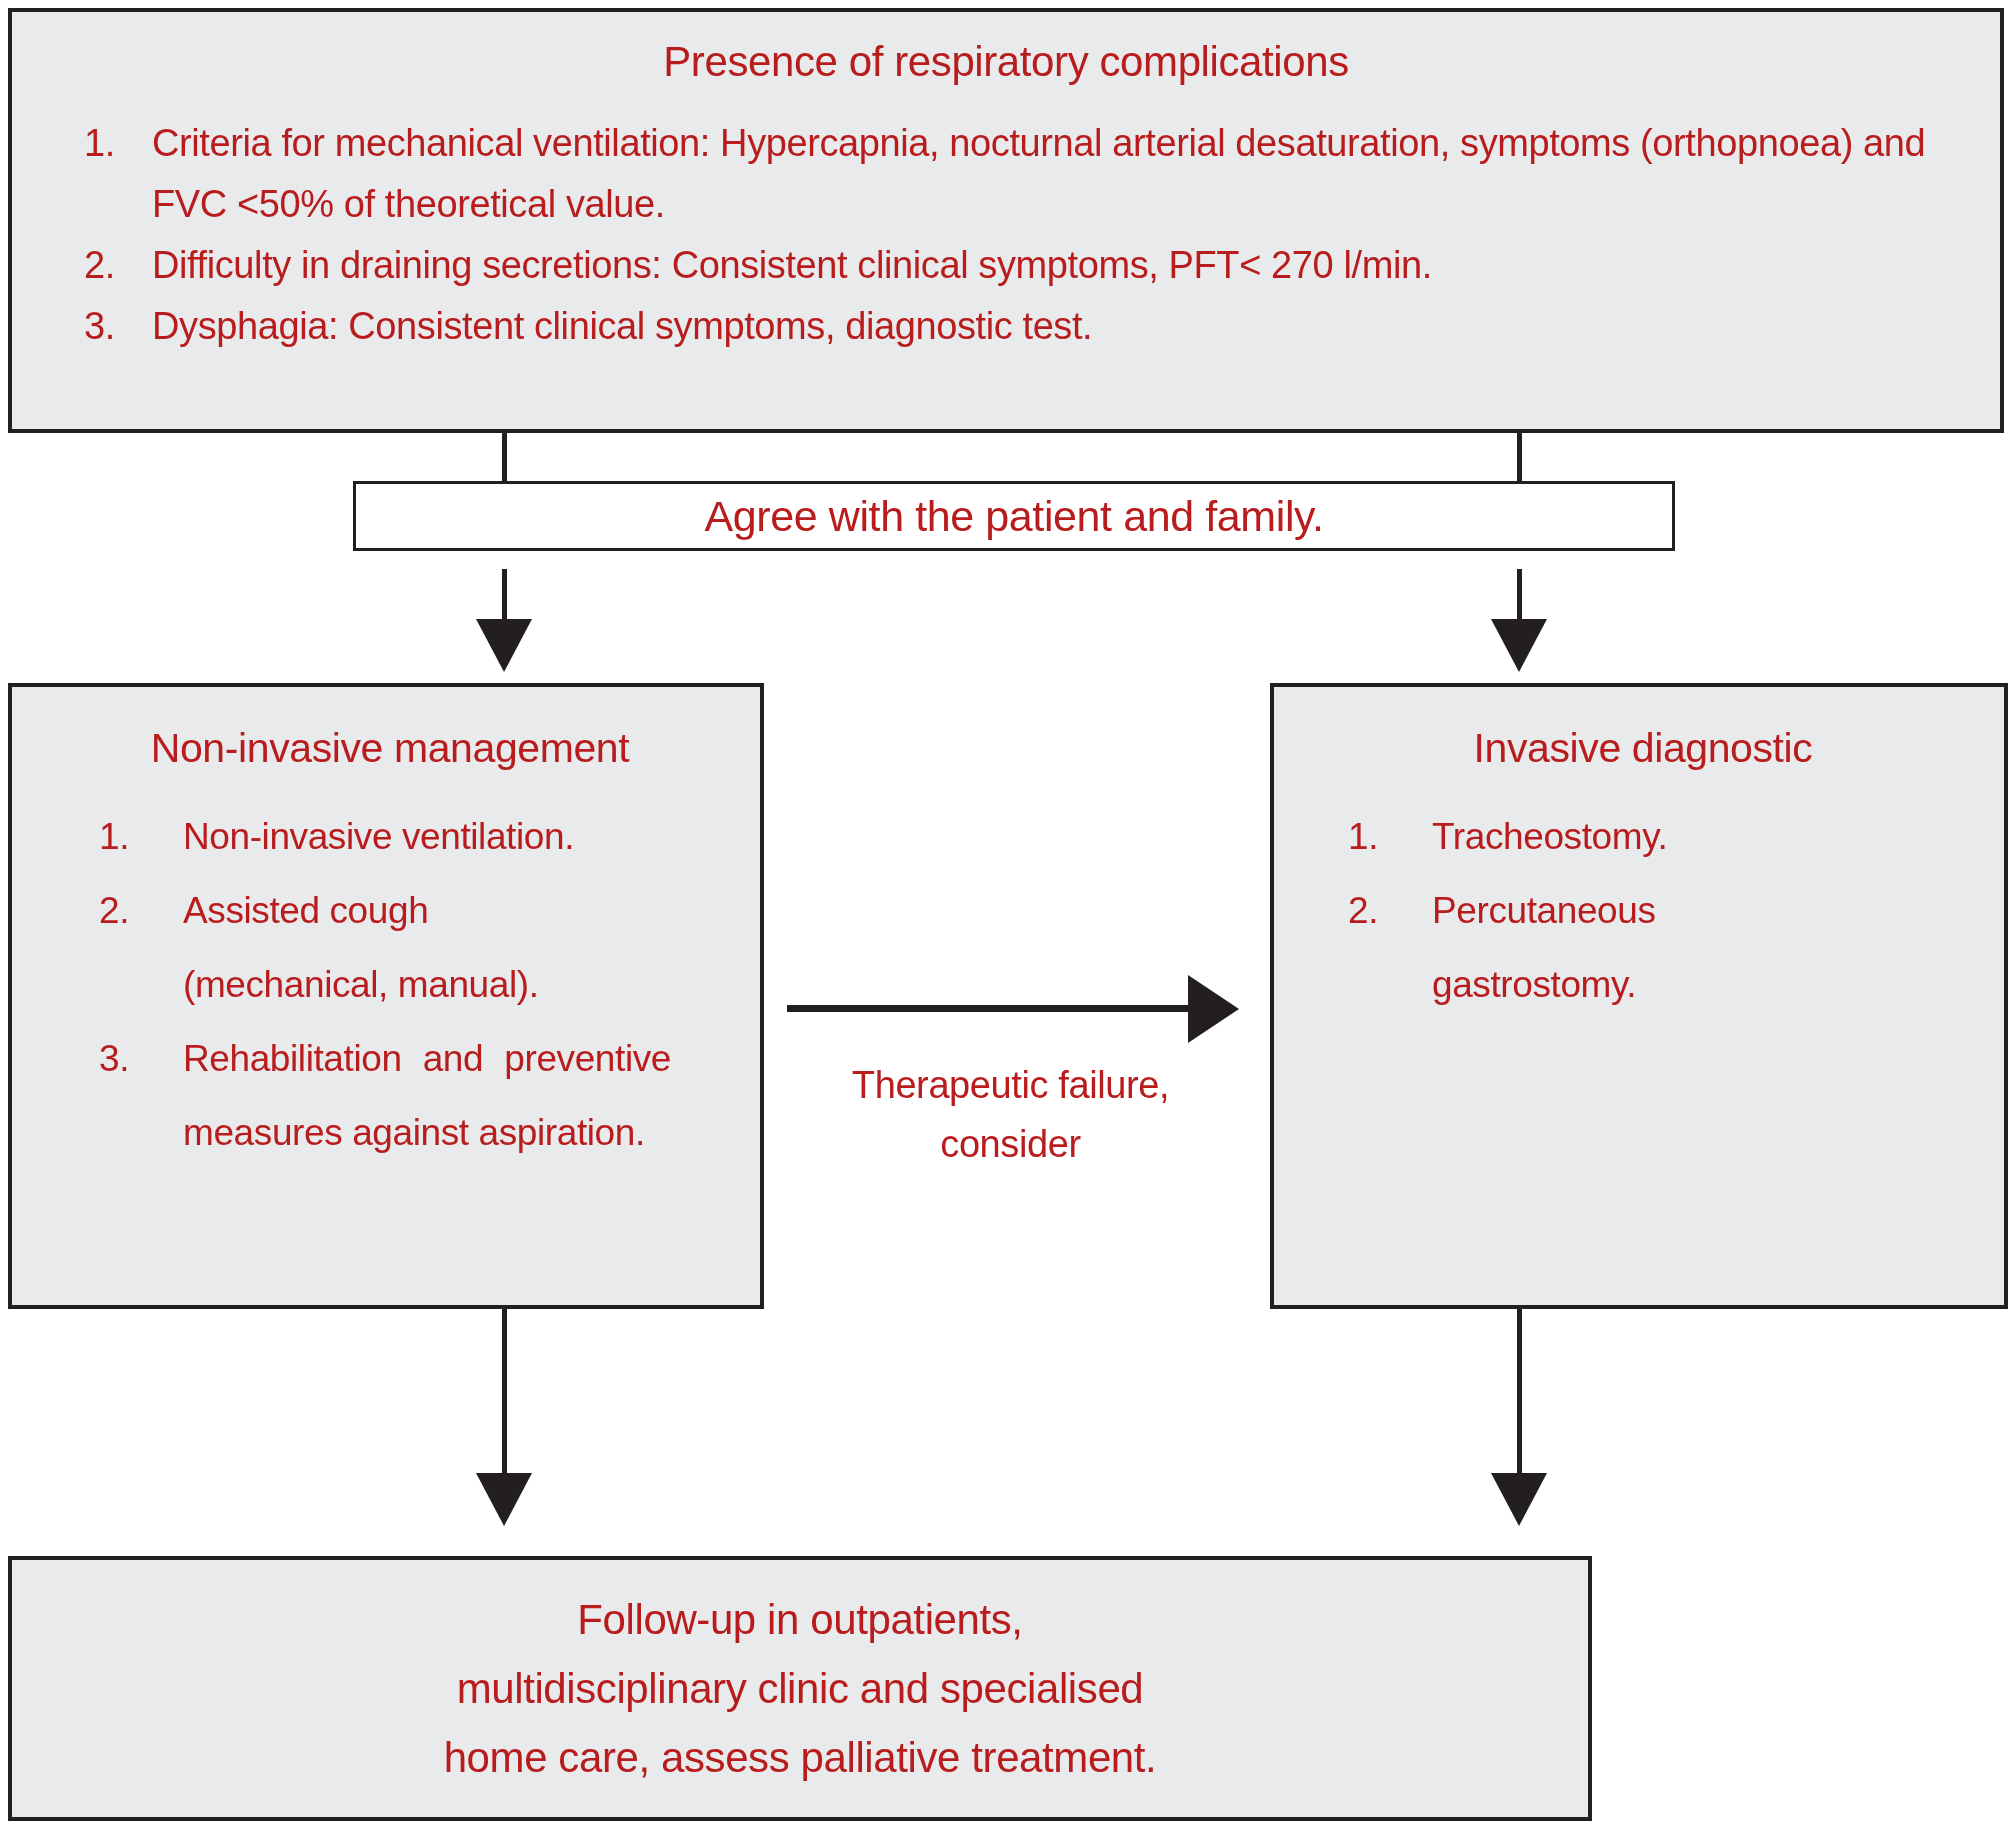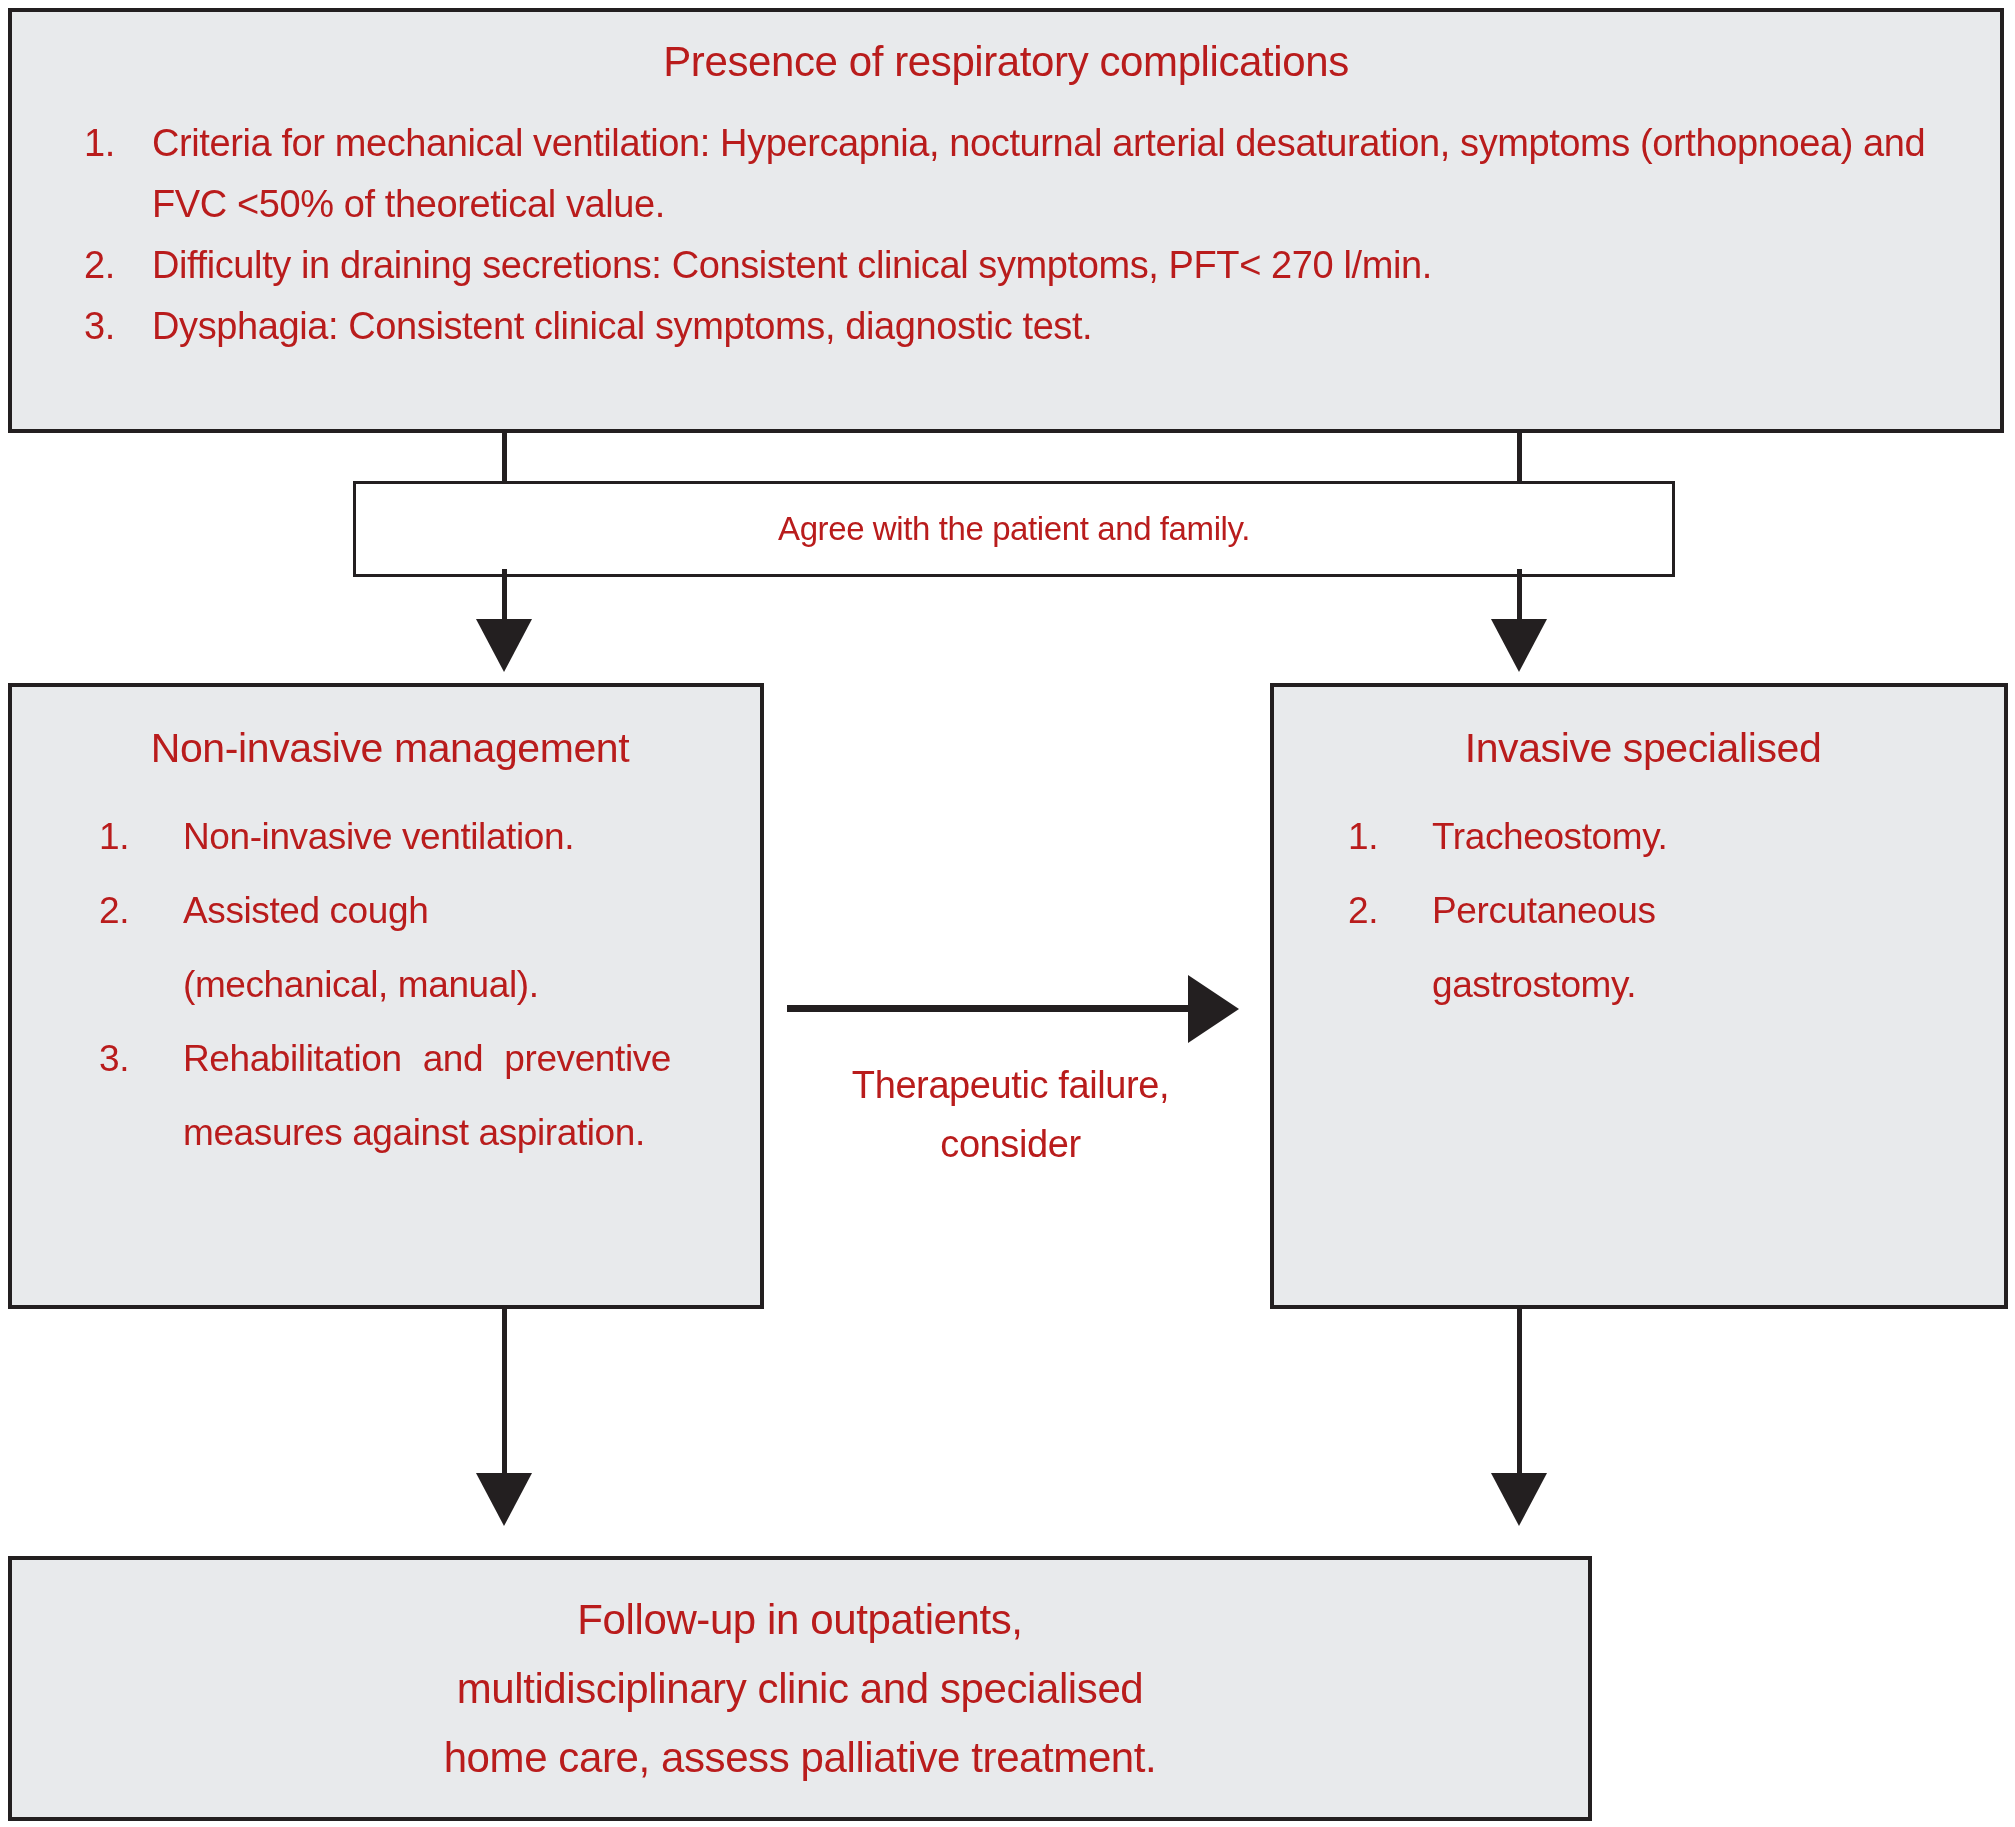--- a/index.html
+++ b/index.html
@@ -30,24 +30,24 @@
   }
   
   .top-box { left: 8px; top: 8px; width: 1996px; height: 425px; }
   .top-box .box-title { margin-top: 24px; }
   .top-box .num-list { margin: 24px 40px 0 72px; }
   .top-box .num-item { display: flex; font-size: 38px; line-height: 61px; }
   .top-box .num { flex: 0 0 68px; }
   .top-box .itext { flex: 1; }
   
   .agree-box {
-    left: 353px; top: 481px; width: 1322px; height: 96px;
+    left: 353px; top: 481px; width: 1322px; height: 70px;
     position: absolute; background: #ffffff; border: 3.2px solid #231f20;
     box-sizing: border-box; display: flex; align-items: center; justify-content: center;
-    font-size: 33px;
+    font-size: 43px;
   }
   
   .left-box  { left: 8px;   top: 683px; width: 756px; height: 626px; }
   .right-box { left: 1270px; top: 683px; width: 738px; height: 626px; }
   .side-title { margin-top: 36px; font-size: 41px; margin-left: 8px; }
   .side-list { margin-top: 26px; }
   .left-box  .num-item { display: flex; font-size: 37px; line-height: 74px; margin-left: 87px; margin-right: 28px; }
   .right-box .num-item { display: flex; font-size: 37px; line-height: 74px; margin-left: 74px;  margin-right: 24px; }
   .side-list .num { flex: 0 0 84px; }
   .side-list .itext { flex: 1; }
@@ -145,21 +145,21 @@
   </div>
 
   <div class="hline" style="left:787px; top:1005px; width:403px;"></div>
   <div class="arrow-head-right" style="left:1188px; top:975px;"></div>
   <div class="mid-label">
     <span class="iline">Therapeutic failure,</span>
     <span class="iline">consider</span>
   </div>
 
   <div class="box right-box">
-    <div class="box-title side-title">Invasive specialised</div>
+    <div class="box-title side-title">Invasive diagnostic</div>
     <div class="side-list">
       <div class="num-item">
         <span class="num">1.</span>
         <span class="itext">
           <span class="iline">Tracheostomy.</span>
         </span>
       </div>
       <div class="num-item">
         <span class="num">2.</span>
         <span class="itext">

